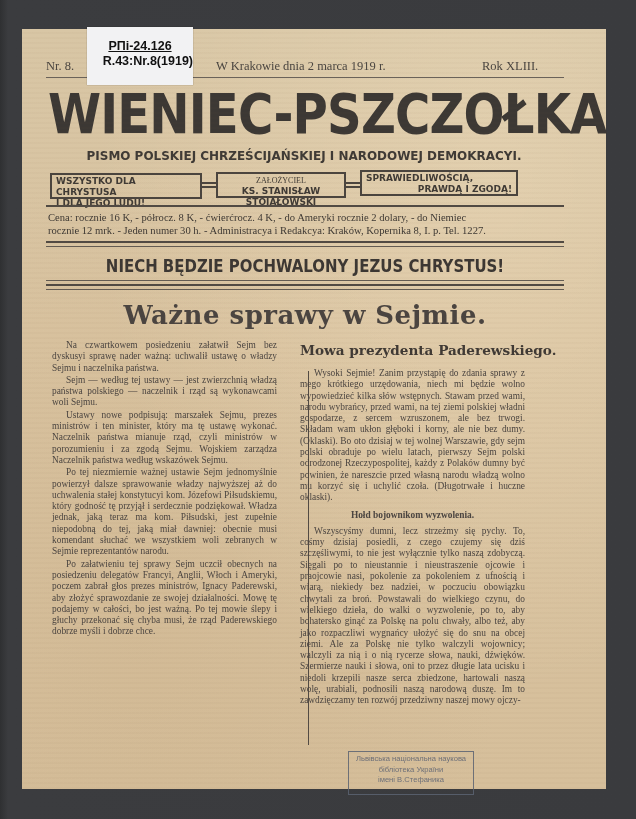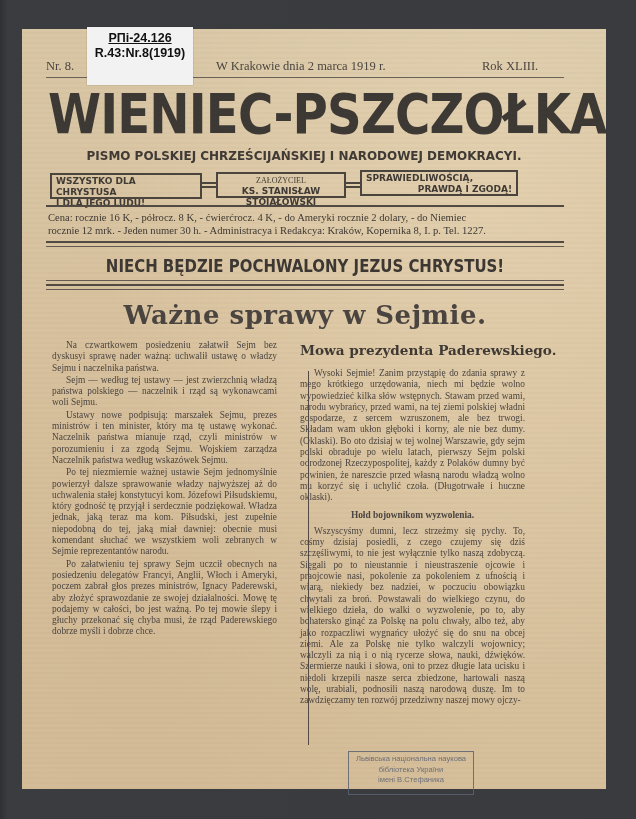--- a/index.html
+++ b/index.html
@@ -6,23 +6,23 @@
   body{width:636px;height:819px;background:#3a3b3d;position:relative;overflow:hidden;font-family:"Liberation Serif","DejaVu Serif",serif;}
   .scan-bg{position:absolute;left:0;top:0;width:636px;height:819px;background:linear-gradient(90deg,#2f3032 0,#3b3c3f 8px,#3a3b3e 100%);}
   .page{position:absolute;left:22px;top:29px;width:584px;height:760px;
         background:
           radial-gradient(ellipse at 80% 20%, rgba(255,240,210,0.25), transparent 60%),
           radial-gradient(ellipse at 20% 80%, rgba(190,160,120,0.18), transparent 55%),
           linear-gradient(180deg,#d8c6a5 0%,#d9c3a0 40%,#d6bf9b 100%);
         color:#3a3530;}
   .page::after{content:"";position:absolute;inset:0;background:repeating-linear-gradient(0deg,rgba(120,90,60,0.03) 0 2px,transparent 2px 5px);pointer-events:none;}
   .label-sticker{position:absolute;left:87px;top:27px;width:106px;height:58px;background:#f2f2f3;box-shadow:0 0 1px rgba(0,0,0,.4);
-        font-family:"Liberation Sans","DejaVu Sans",sans-serif;color:#111;text-align:center;font-size:12.5px;line-height:15px;padding-top:4px;box-sizing:border-box;z-index:5;}
+        font-family:"Liberation Sans","DejaVu Sans",sans-serif;color:#111;text-align:center;font-size:12.5px;line-height:15px;padding-top:12px;box-sizing:border-box;z-index:5;}
   .label-sticker .l1{text-decoration:underline;font-weight:bold;display:block;}
-  .label-sticker .l2{font-weight:bold;display:block;}
+  .label-sticker .l2{font-weight:bold;display:block;text-align:right;}
 
   .topline{position:absolute;left:24px;top:30px;width:516px;font-size:12.5px;color:#4a4540;}
   .topline .nr{position:absolute;left:0;top:0;}
   .topline .date{position:absolute;left:170px;top:0;}
   .topline .rok{position:absolute;left:436px;top:0;}
   .topline-rule{position:absolute;left:24px;top:48px;width:518px;height:1px;background:#6a625a;}
 
   .masthead{position:absolute;left:26px;top:55px;width:520px;text-align:left;
         font-family:"DejaVu Sans","Liberation Sans",sans-serif;font-weight:bold;font-size:56px;letter-spacing:-1px;
         color:#3c3834;line-height:60px;transform:scaleX(0.86);transform-origin:left top;white-space:nowrap;}

